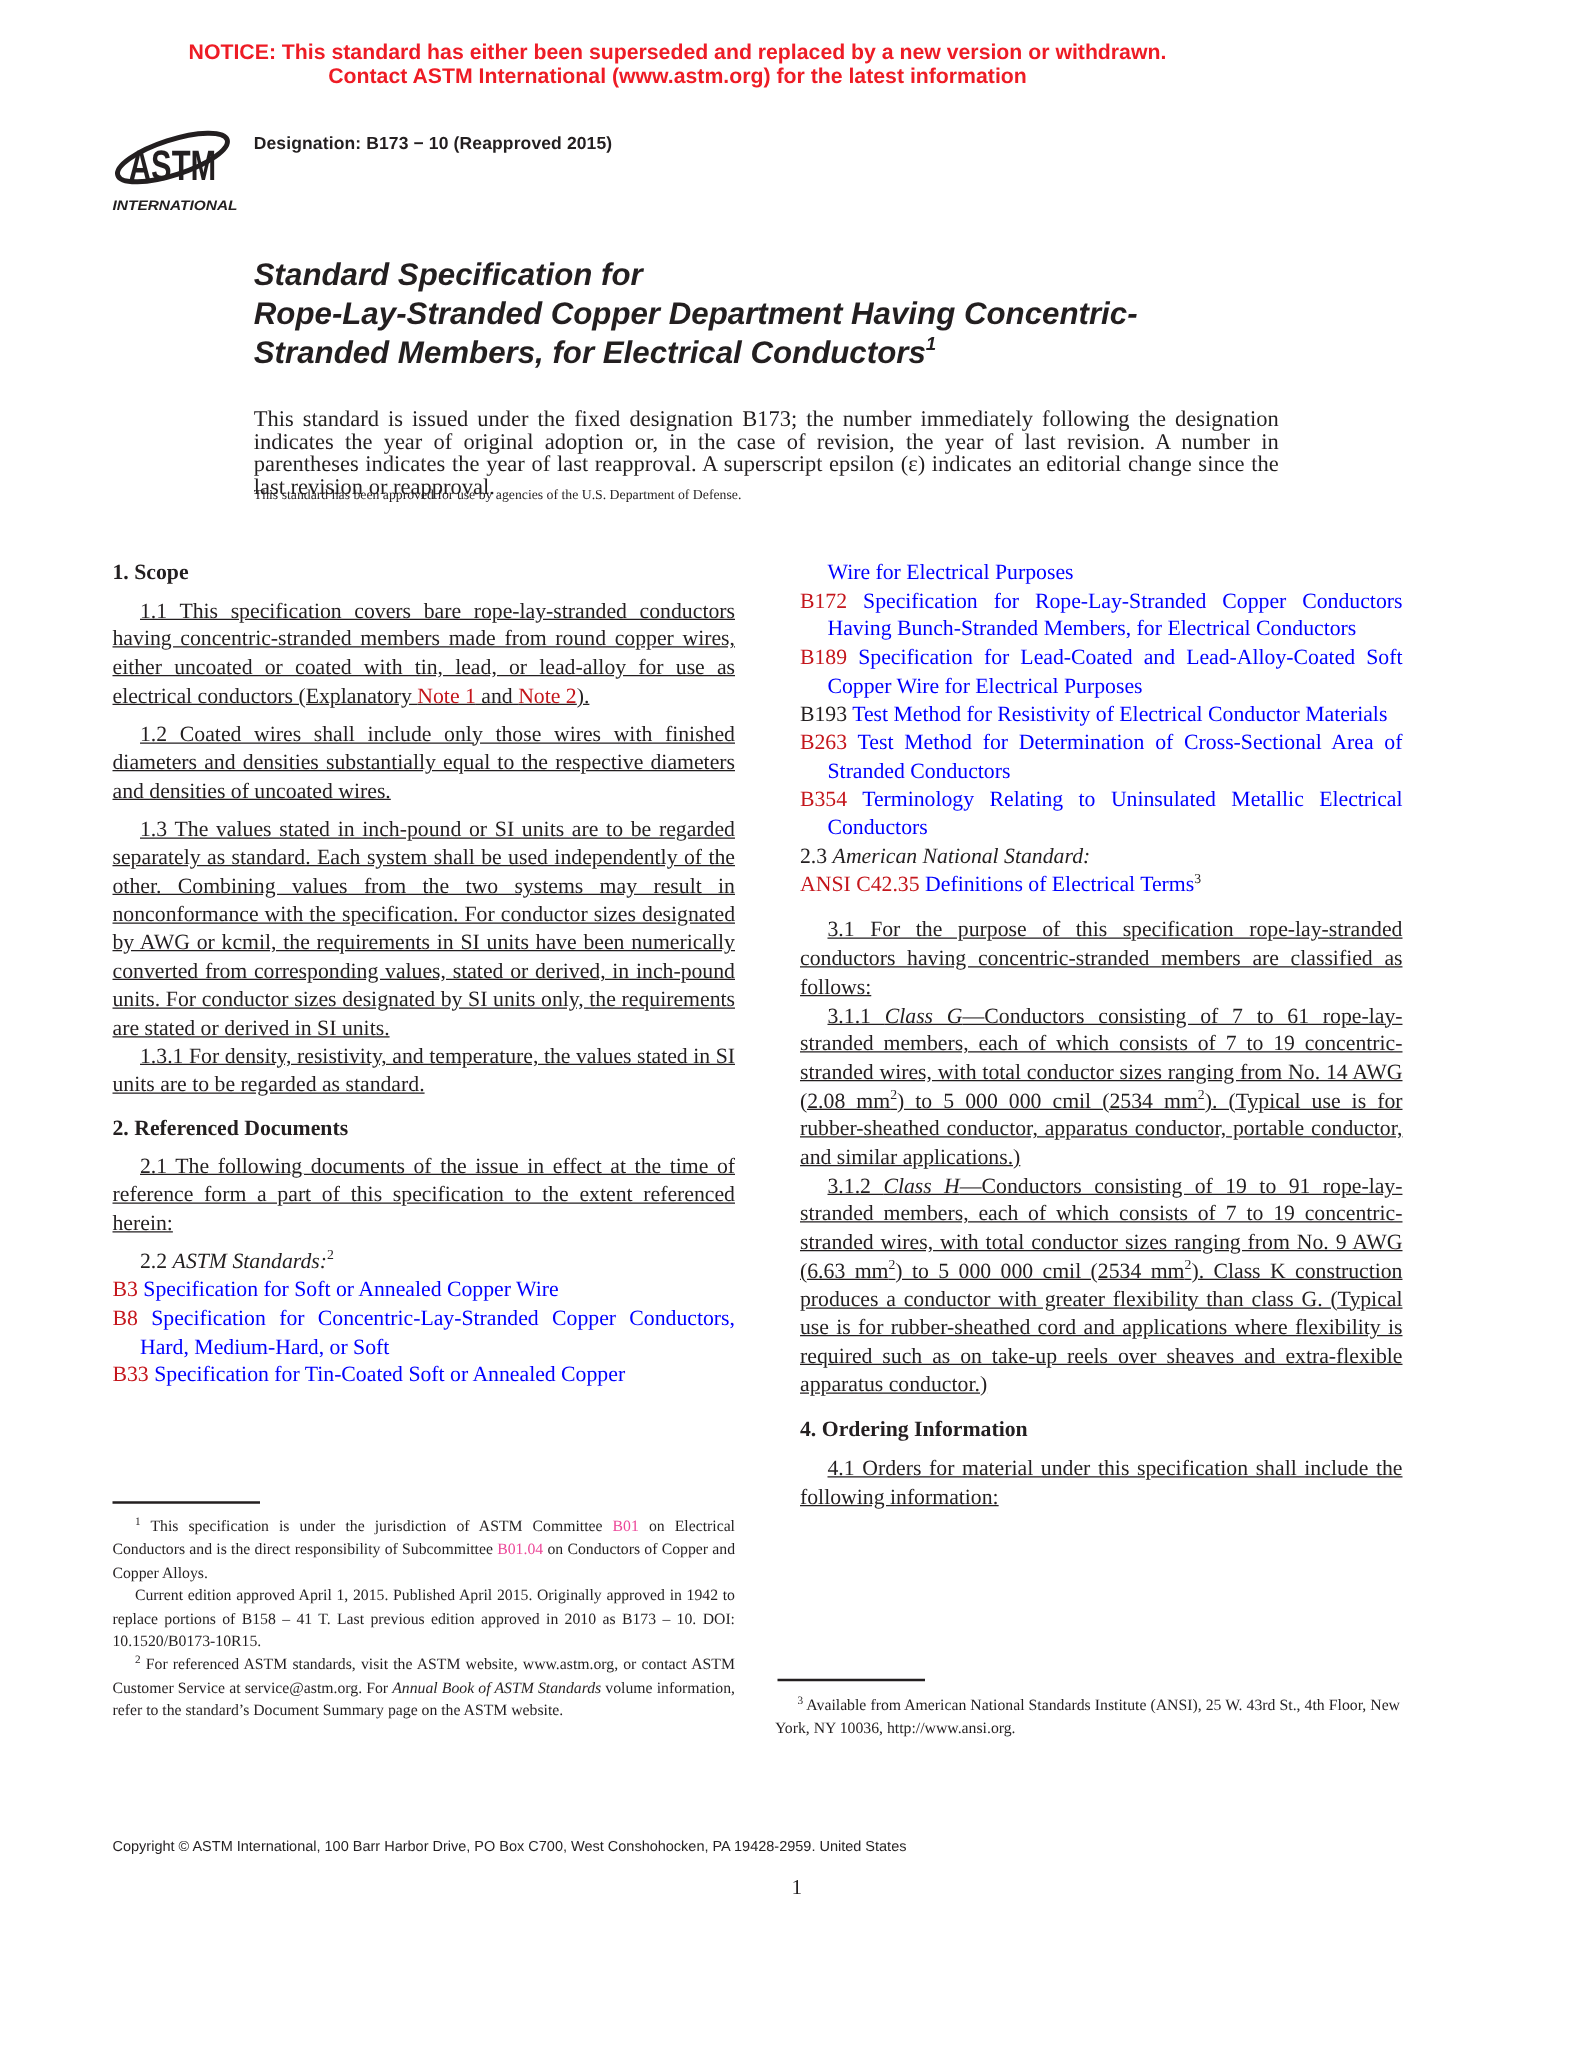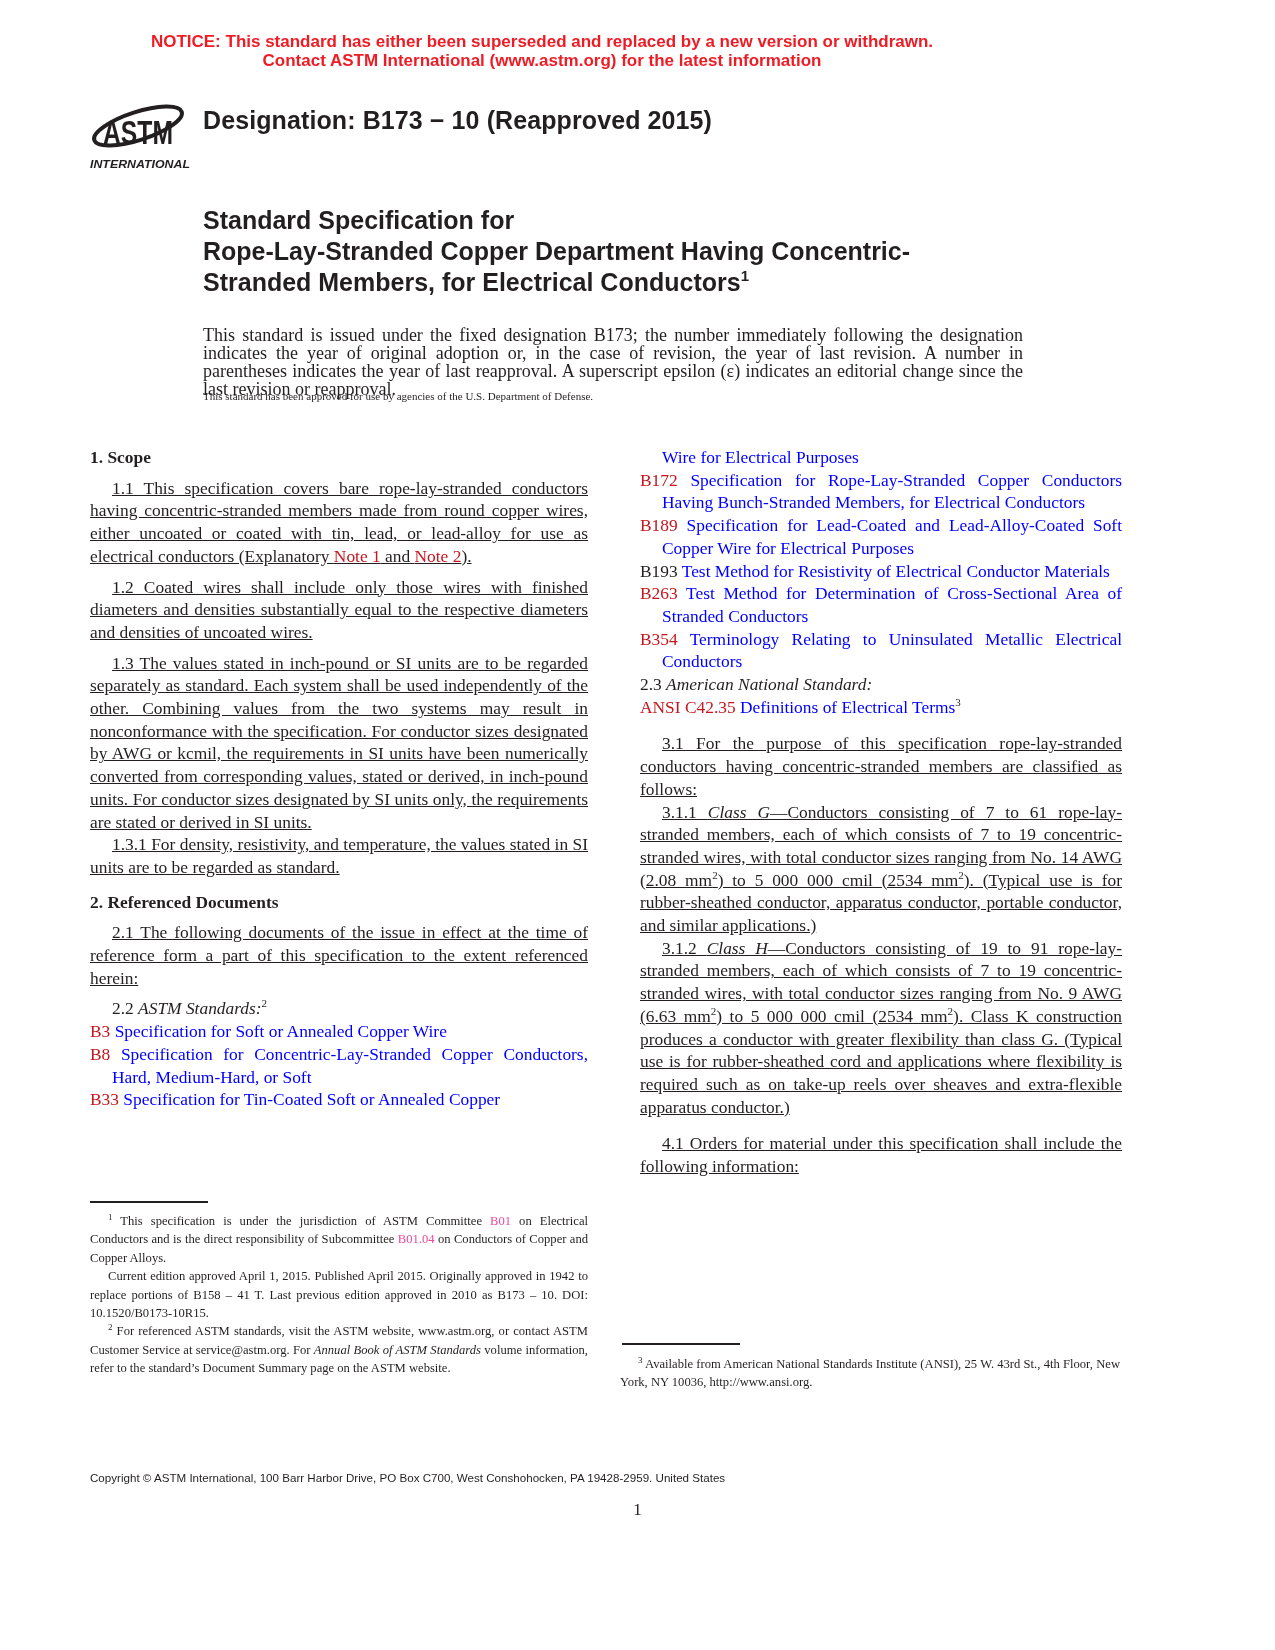--- a/index.html
+++ b/index.html
@@ -2,22 +2,22 @@
 <html><head>
 <meta charset="utf-8">
 <style>
   html, body { margin: 0; padding: 0; background: #fff; }
   body { width: 1275px; height: 1650px; position: relative; overflow: hidden; color: #231f20; }
   .sans { font-family: "Liberation Sans", "DejaVu Sans", sans-serif; }
   .serif { font-family: "Liberation Serif", "DejaVu Serif", serif; }
 
   #notice { position: absolute; top: 32px; left: 0; width: 1084px; text-align: center; color: #ee1c25; font-weight: bold; font-size: 17px; line-height: 19px; }
   #logo { position: absolute; left: 88px; top: 86px; width: 112px; height: 90px; }
-  #designation { position: absolute; left: 203px; top: 106px; font-size: 25px; font-weight: bold; color: #231f20; letter-spacing: 0.1px; }
-  #title { position: absolute; left: 203px; top: 205px; width: 880px; font-size: 25px; line-height: 31px; font-weight: bold; color: #231f20; }
+  #designation { position: absolute; left: 203px; top: 106px; font-size: 14px; font-weight: bold; color: #231f20; letter-spacing: 0.1px; }
+  #title { position: absolute; left: 203px; top: 205px; width: 880px; font-size: 25px; line-height: 31px; font-weight: bold; color: #231f20; font-style: italic; }
   #title sup { font-size: 15px; vertical-align: 10px; line-height: 0; }
   #issued { position: absolute; left: 203px; top: 326px; width: 820px; font-size: 18px; line-height: 18px; text-align: justify; }
   #dod { position: absolute; left: 203px; top: 390px; font-size: 11px; }
 
   .col { position: absolute; top: 446px; width: 498px; font-size: 17.4px; line-height: 22.7px; }
   #col-left { left: 90px; }
   #col-right { left: 640px; width: 482px; }
   .h { font-weight: bold; margin: 0 0 8px 0; }
   .h.top { margin-top: 12px; }
   .p { margin: 0 0 8px 0; text-align: justify; text-indent: 22px; text-decoration: underline; }
@@ -96,20 +96,21 @@
   <p class="ref"><span class="code plain">B193</span> <span class="link">Test Method for Resistivity of Electrical Conductor Materials</span></p>
   <p class="ref"><span class="code">B263</span> <span class="link">Test Method for Determination of Cross-Sectional Area of Stranded Conductors</span></p>
   <p class="ref"><span class="code">B354</span> <span class="link">Terminology Relating to Uninsulated Metallic Electrical Conductors</span></p>
   <p class="ref" style="text-indent:0;padding-left:0;"><span>2.3 </span><span class="it">American National Standard:</span></p>
   <p class="ref" style="margin-bottom:14px;"><span class="code">ANSI C42.35</span> <span class="link">Definitions of Electrical Terms</span><sup class="s">3</sup></p>
 
   <p class="p tight">3.1 For the purpose of this specification rope-lay-stranded conductors having concentric-stranded members are classified as follows:</p>
   <p class="p tight"><span>3.1.1 </span><span class="it">Class G</span><span>—Conductors consisting of 7 to 61 rope-lay-stranded members, each of which consists of 7 to 19 concentric-stranded wires, with total conductor sizes ranging from No. 14 AWG (2.08 mm</span><sup class="s">2</sup><span>) to 5 000 000 cmil (2534 mm</span><sup class="s">2</sup><span>). (Typical use is for rubber-sheathed conductor, apparatus conductor, portable conductor, and similar applications.)</span></p>
   <p class="p" style="margin-bottom:14px;"><span>3.1.2 </span><span class="it">Class H</span><span>—Conductors consisting of 19 to 91 rope-lay-stranded members, each of which consists of 7 to 19 concentric-stranded wires, with total conductor sizes ranging from No. 9 AWG (6.63 mm</span><sup class="s">2</sup><span>) to 5 000 000 cmil (2534 mm</span><sup class="s">2</sup><span>). Class K construction produces a conductor with greater flexibility than class G. (Typical use is for rubber-sheathed cord and applications where flexibility is required such as on take-up reels over sheaves and extra-flexible apparatus conductor.)</span></p>
 
+  <div class="h">4.  Ordering Information</div>
   <p class="p">4.1  Orders for material under this specification shall include the following information:</p>
 </div>
 
 <div id="rule-left" class="rule"></div>
 <div id="rule-right" class="rule"></div>
 
 <div id="fn-left" class="fn serif">
   <p><sup>1</sup><span> This specification is under the jurisdiction of ASTM Committee </span><span class="blue">B01</span><span> on Electrical Conductors and is the direct responsibility of Subcommittee </span><span class="blue">B01.04</span><span> on Conductors of Copper and Copper Alloys.</span></p>
   <p>Current edition approved April 1, 2015. Published April 2015. Originally approved in 1942 to replace portions of B158 – 41 T. Last previous edition approved in 2010 as B173 – 10. DOI: 10.1520/B0173-10R15.</p>
   <p><sup>2</sup><span> For referenced ASTM standards, visit the ASTM website, www.astm.org, or contact ASTM Customer Service at service@astm.org. For </span><span style="font-style:italic">Annual Book of ASTM Standards</span><span> volume information, refer to the standard’s Document Summary page on the ASTM website.</span></p>

